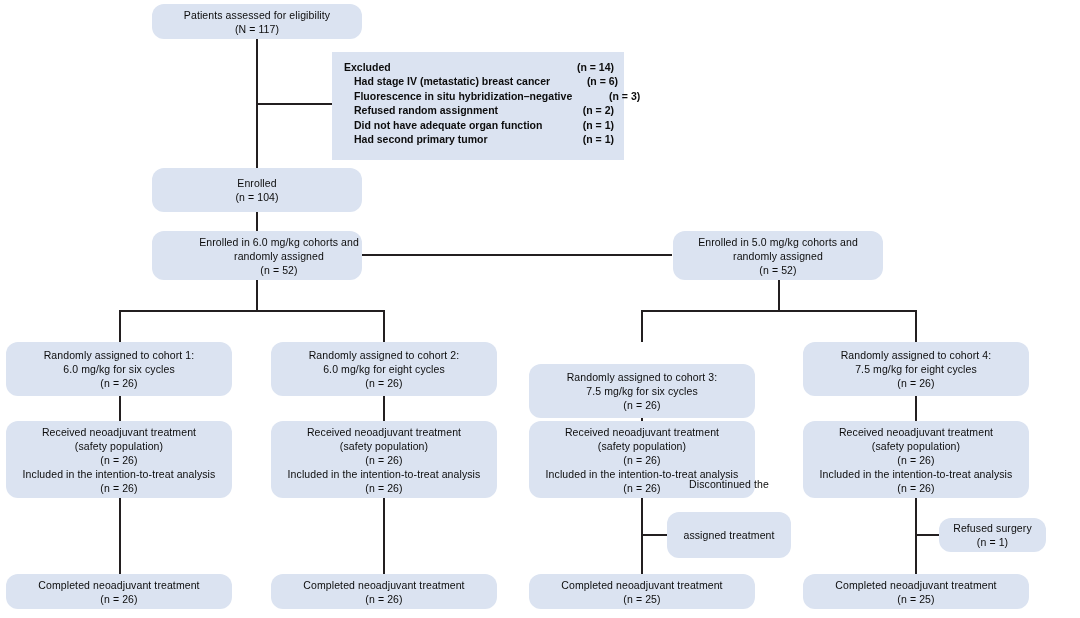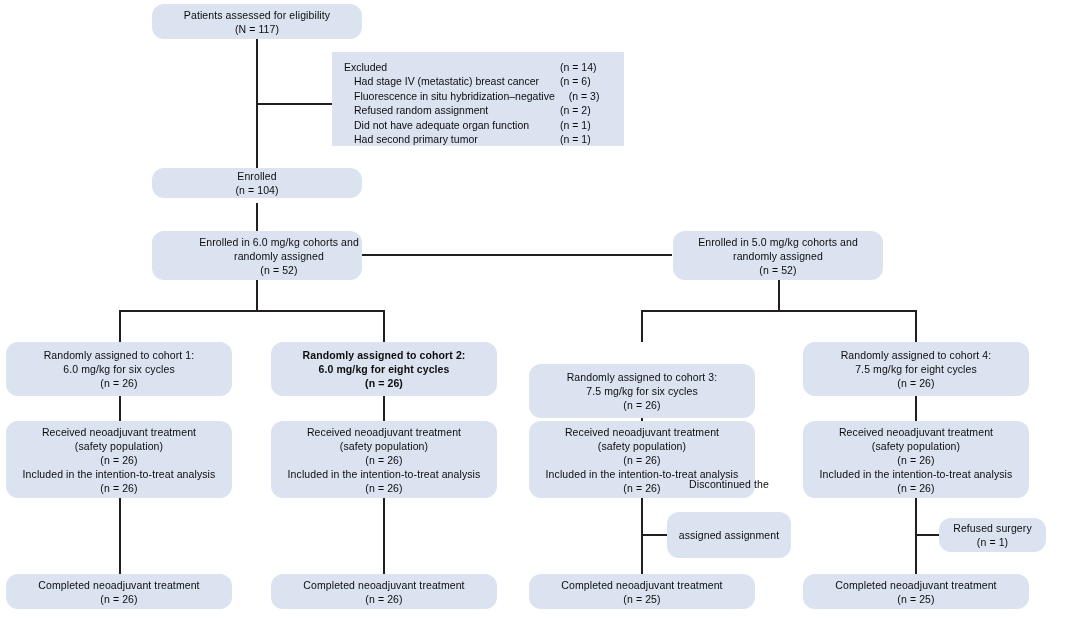--- a/index.html
+++ b/index.html
@@ -49,21 +49,21 @@
     line-height: 14.4px;
     color: #0c0c0c;
   }
   .exc-row {
     display: flex;
     justify-content: space-between;
     white-space: nowrap;
   }
   .exc-row .lbl { padding-right: 14px; }
   .exc-row.indent .lbl { padding-left: 10px; }
-  .exc-row .cnt { min-width: 54px; }
+  .exc-row .cnt { text-align: right; min-width: 54px; }
 </style>
 </head>
 <body>
 
 <div id="canvas">
 
   <div class="line vline" style="left:256px; top:38px; height:132px;"></div>
 
   <div class="line hline" style="left:256px; top:103px; width:76px;"></div>
 
@@ -92,21 +92,21 @@
   <div class="line vline" style="left:915px; top:498px; height:76px;"></div>
 
   <div class="line hline" style="left:641px; top:534px; width:26px;"></div>
   <div class="line hline" style="left:915px; top:534px; width:24px;"></div>
 
   <div class="box" style="left:152px; top:4px; width:210px; height:35px;">
     <span class="ln">Patients assessed for eligibility</span>
     <span class="ln">(N = 117)</span>
   </div>
 
-  <div class="excluded" style="left:332px; top:52px; width:292px; height:94px;">
+  <div class="excluded" style="left:332px; top:52px; width:292px; height:108px;font-weight:bold;">
     <div class="exc-row">
       <span class="lbl">Excluded</span>
       <span class="cnt">(n = 14)</span>
     </div>
     <div class="exc-row indent">
       <span class="lbl">Had stage IV (metastatic) breast cancer</span>
       <span class="cnt">(n = 6)</span>
     </div>
     <div class="exc-row indent">
       <span class="lbl">Fluorescence in situ hybridization–negative</span>
@@ -119,21 +119,21 @@
     <div class="exc-row indent">
       <span class="lbl">Did not have adequate organ function</span>
       <span class="cnt">(n = 1)</span>
     </div>
     <div class="exc-row indent">
       <span class="lbl">Had second primary tumor</span>
       <span class="cnt">(n = 1)</span>
     </div>
   </div>
 
-  <div class="box" style="left:152px; top:168px; width:210px; height:30px;">
+  <div class="box" style="left:152px; top:168px; width:210px; height:44px;">
     <span class="ln">Enrolled</span>
     <span class="ln">(n = 104)</span>
   </div>
 
   <div class="box" style="left:152px; top:231px; width:210px; height:49px;padding-left:44px;">
     <span class="ln">Enrolled in 6.0 mg/kg cohorts and</span>
     <span class="ln">randomly assigned</span>
     <span class="ln">(n = 52)</span>
   </div>
 
@@ -142,21 +142,21 @@
     <span class="ln">randomly assigned</span>
     <span class="ln">(n = 52)</span>
   </div>
 
   <div class="box" style="left:6px; top:342px; width:226px; height:54px;">
     <span class="ln">Randomly assigned to cohort 1:</span>
     <span class="ln">6.0 mg/kg for six cycles</span>
     <span class="ln">(n = 26)</span>
   </div>
 
-  <div class="box" style="left:271px; top:342px; width:226px; height:54px;font-weight:bold;">
+  <div class="box" style="left:271px; top:342px; width:226px; height:54px;">
     <span class="ln">Randomly assigned to cohort 2:</span>
     <span class="ln">6.0 mg/kg for eight cycles</span>
     <span class="ln">(n = 26)</span>
   </div>
 
   <div class="box" style="left:529px; top:356px; width:226px; height:54px;margin-top:8px;">
     <span class="ln">Randomly assigned to cohort 3:</span>
     <span class="ln">7.5 mg/kg for six cycles</span>
     <span class="ln">(n = 26)</span>
   </div>
@@ -194,21 +194,21 @@
   <div class="box" style="left:803px; top:421px; width:226px; height:77px;">
     <span class="ln">Received neoadjuvant treatment</span>
     <span class="ln">(safety population)</span>
     <span class="ln">(n = 26)</span>
     <span class="ln">Included in the intention-to-treat analysis</span>
     <span class="ln">(n = 26)</span>
   </div>
 
   <div class="box" style="left:667px; top:512px; width:124px; height:46px;gap:37px;">
     <span class="ln">Discontinued the</span>
-    <span class="ln">assigned assignment</span>
+    <span class="ln">assigned treatment</span>
     <span class="ln">(n = 1)</span>
   </div>
 
   <div class="box" style="left:939px; top:518px; width:107px; height:34px;">
     <span class="ln">Refused surgery</span>
     <span class="ln">(n = 1)</span>
   </div>
 
   <div class="box" style="left:6px; top:574px; width:226px; height:35px;">
     <span class="ln">Completed neoadjuvant treatment</span>

